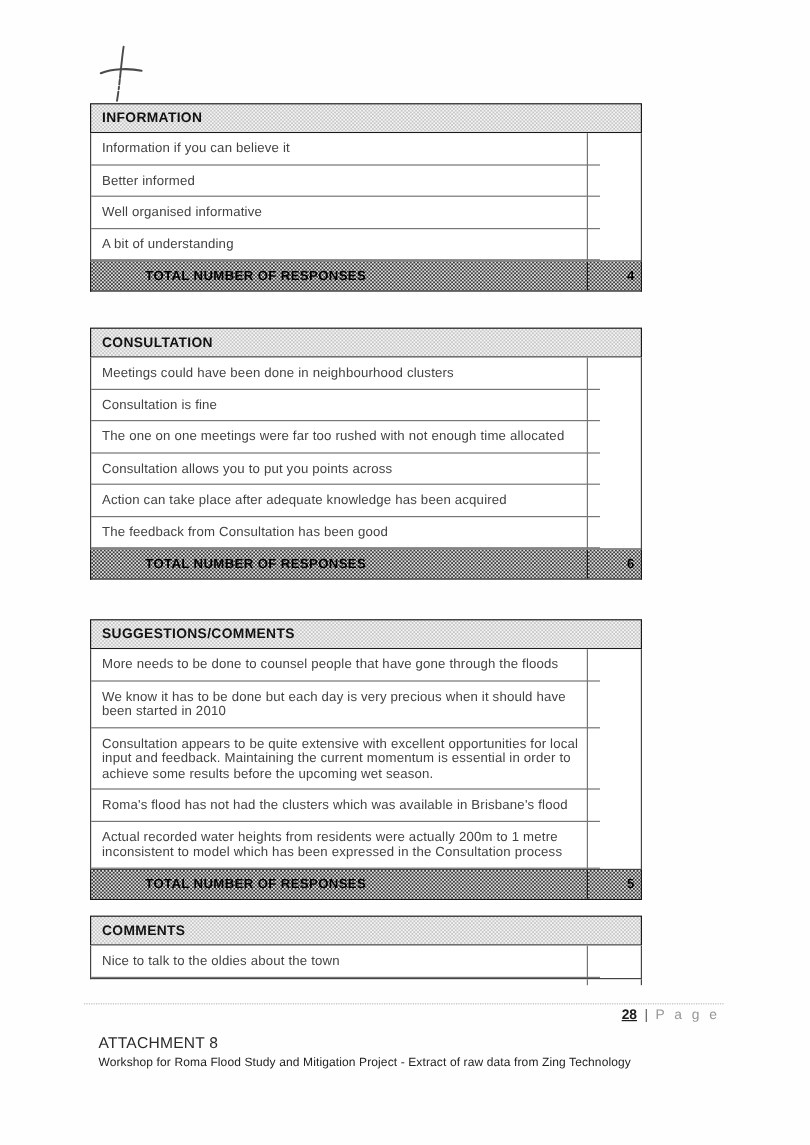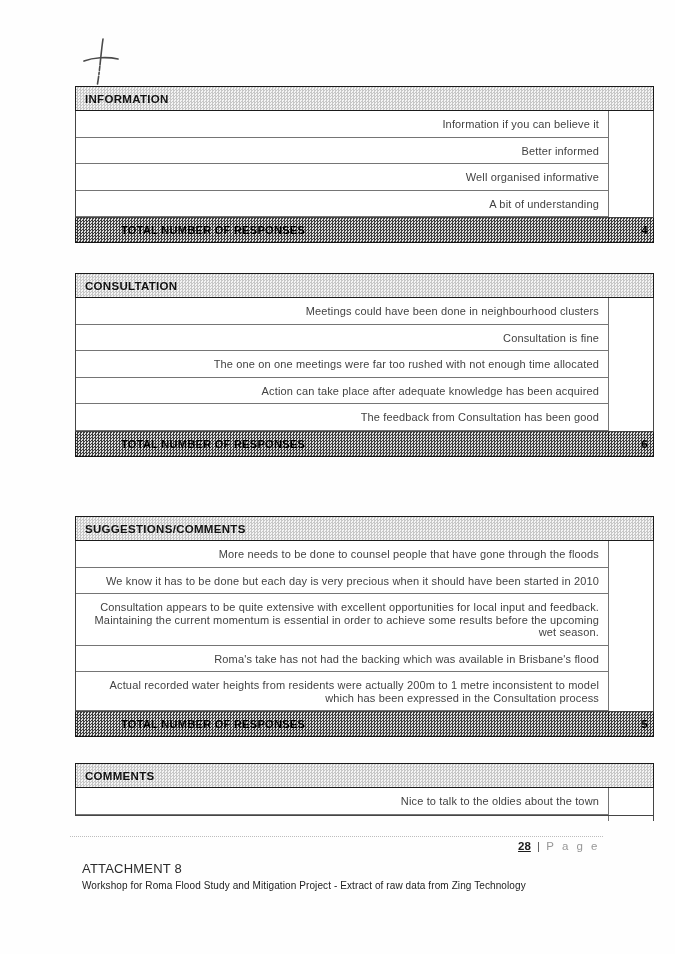--- a/index.html
+++ b/index.html
@@ -9,21 +9,21 @@
     height: 954px;
     background: #fefefe;
     font-family: "Liberation Sans", sans-serif;
     overflow: hidden;
   }
 
   
   .cross-mark { position: absolute; left: 80px; top: 36px; }
 
   
-  .tbl { position: absolute; left: 75px; width: 579px; box-sizing: border-box; }
+  .tbl { position: absolute; left: 75px; width: 460px; box-sizing: border-box; }
   .pos-0 { top: 86px; }
   .pos-1 { top: 273px; }
   .pos-2 { top: 516px; }
   .pos-3 { top: 763px; }
 
   .tbl-header {
     height: 25px;
     box-sizing: border-box;
     border: 1px solid #1a1a1a;
     background: conic-gradient(#c7c7c7 25%, #f4f4f4 0 50%, #c7c7c7 0 75%, #f4f4f4 0);
@@ -35,23 +35,22 @@
     display: flex;
     align-items: center;
     padding-left: 9px;
   }
 
   .tbl-body {
     position: relative;
     border-left: 1px solid #454545;
     border-right: 1px solid #454545;
     border-bottom: 1px solid #454545;
-    padding-right: 45px;
+    padding-right: 34px;
     background: #ffffff;
-    text-align: right;
   }
   .tbl-row {
     padding: 7px 9px 6px 9px;
     border-bottom: 1px solid #757575;
     font-size: 11px;
     line-height: 12.5px;
     color: #424242;
     letter-spacing: 0.15px;
   }
   .tbl-row:last-child { border-bottom: none; }
@@ -160,37 +159,38 @@
           <div class="total-value">4</div>
         </div>
       </div>
 
   <div class="tbl pos-1">
     <div class="tbl-header">CONSULTATION</div>
     <div class="tbl-body">
           <div class="tbl-row">Meetings could have been done in neighbourhood clusters</div>
           <div class="tbl-row">Consultation is fine</div>
           <div class="tbl-row">The one on one meetings were far too rushed with not enough time allocated</div>
+          <div class="tbl-row">Consultation allows you to put you points across</div>
           <div class="tbl-row">Action can take place after adequate knowledge has been acquired</div>
           <div class="tbl-row">The feedback from Consultation has been good</div>
           <div class="count-col"></div>
         </div>
   <div class="tbl-total">
           <div class="total-label">TOTAL NUMBER OF RESPONSES</div>
           <div class="total-value">6</div>
         </div>
       </div>
 
   <div class="tbl pos-2">
     <div class="tbl-header">SUGGESTIONS/COMMENTS</div>
     <div class="tbl-body">
           <div class="tbl-row">More needs to be done to counsel people that have gone through the floods</div>
           <div class="tbl-row">We know it has to be done but each day is very precious when it should have been started in 2010</div>
           <div class="tbl-row">Consultation appears to be quite extensive with excellent opportunities for local input and feedback. Maintaining the current momentum is essential in order to achieve some results before the upcoming wet season.</div>
-          <div class="tbl-row">Roma's take has not had the backing which was available in Brisbane's flood</div>
+          <div class="tbl-row">Roma's flood has not had the clusters which was available in Brisbane's flood</div>
           <div class="tbl-row">Actual recorded water heights from residents were actually 200m to 1 metre inconsistent to model which has been expressed in the Consultation process</div>
           <div class="count-col"></div>
         </div>
   <div class="tbl-total">
           <div class="total-label">TOTAL NUMBER OF RESPONSES</div>
           <div class="total-value">5</div>
         </div>
       </div>
 
   <div class="tbl pos-3">

